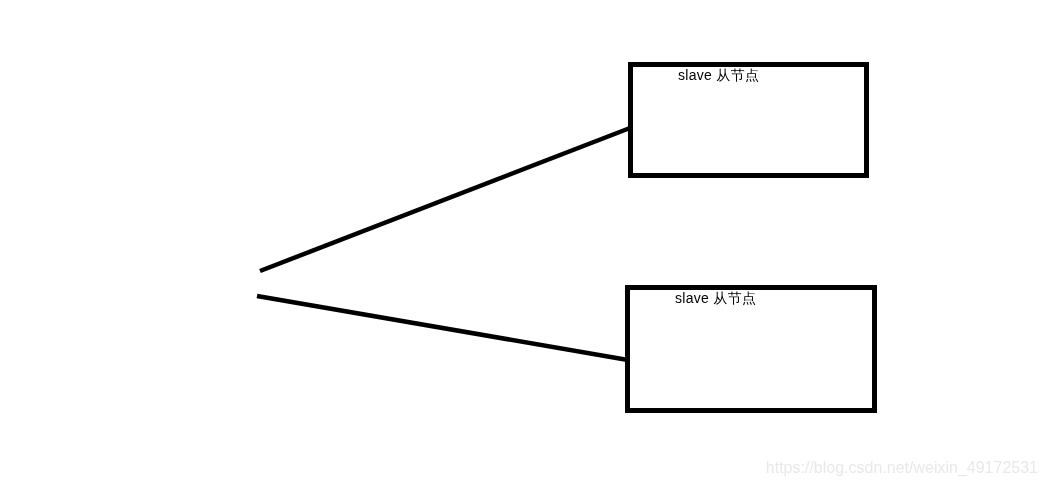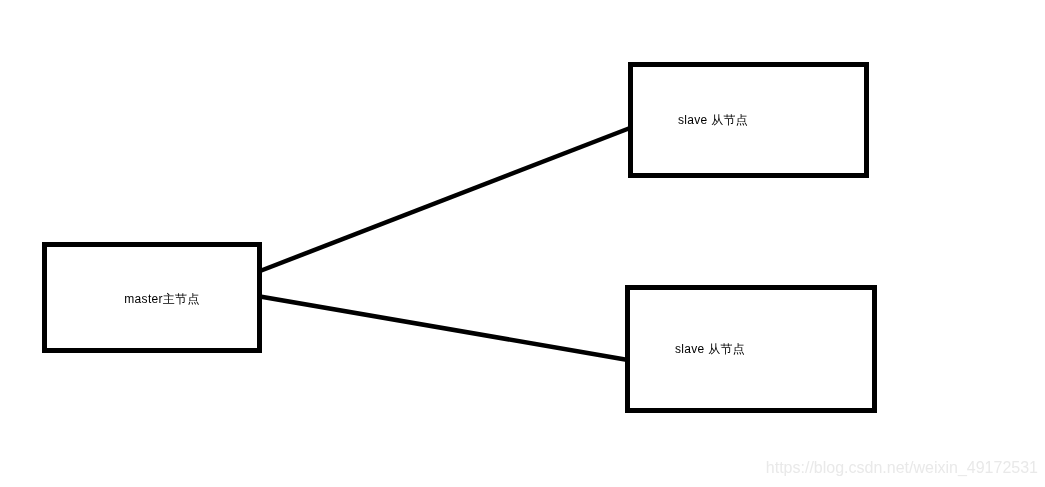--- a/index.html
+++ b/index.html
@@ -19,22 +19,22 @@
     left: 0; top: 0;
     width: 1045px;
     height: 487px;
     pointer-events: none;
   }
   .node {
     position: absolute;
     background: #ffffff;
     border: 5px solid #000000;
     display: flex;
-    align-items: center;
-    font-size: 12px;
+    align-items: flex-start;
+    font-size: 14px;
     color: #000000;
     letter-spacing: 0.3px;
   }
   .node-master {
     left: 42px;
     top: 242px;
     width: 220px;
     height: 111px;
     justify-content: center;
     padding-left: 20px;
@@ -69,23 +69,20 @@
 </head>
 <body>
 
 <div class="canvas">
 
   <svg class="connector-layer" viewBox="0 0 1045 487" xmlns="http://www.w3.org/2000/svg">
     <line x1="260" y1="271" x2="630" y2="128" stroke="#000000" stroke-width="4.5"></line>
     <line x1="257" y1="296" x2="628" y2="360" stroke="#000000" stroke-width="4.5"></line>
   </svg>
 
-  <div class="node node-master">
-    <span>master主节点</span>
-  </div>
 
   <div class="node node-slave-top">
     <span>slave 从节点</span>
   </div>
 
   <div class="node node-slave-bottom">
     <span>slave 从节点</span>
   </div>
 
   <div class="watermark">https://blog.csdn.net/weixin_49172531</div>

